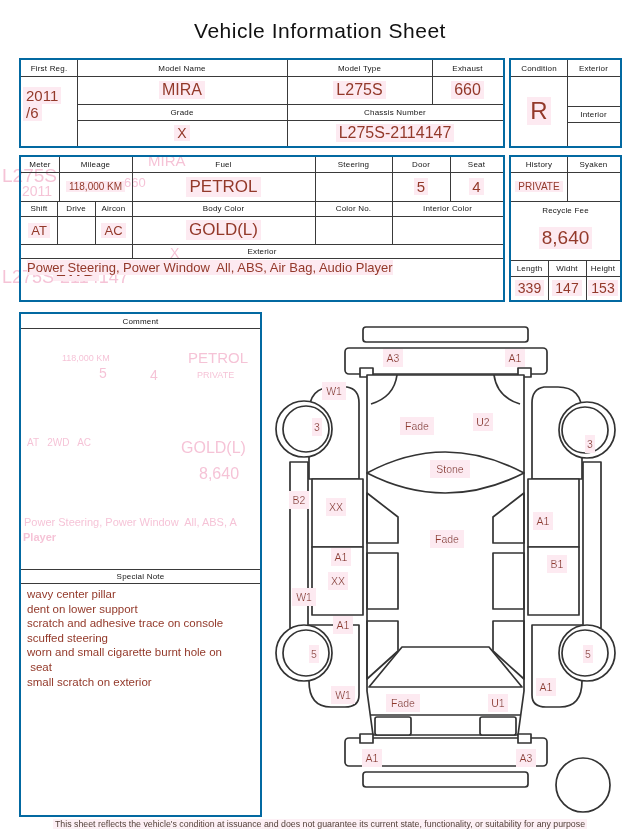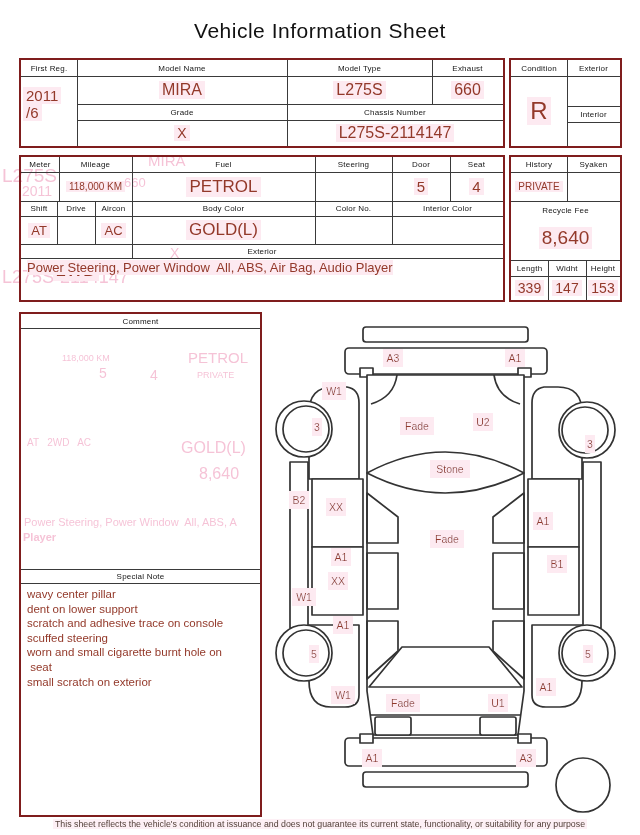--- a/index.html
+++ b/index.html
@@ -1,19 +1,19 @@
 <!DOCTYPE html>
 <html><head>
 <meta charset="utf-8">
 <style>
   html,body{margin:0;padding:0;background:#e8e8e8;}
   .sheet{position:relative;width:640px;height:835px;background:#ffffff;overflow:hidden;
          font-family:"Liberation Sans",sans-serif;}
   .abs{position:absolute;}
-  .box{position:absolute;border:2px solid #7f1d1d;box-sizing:border-box;background:transparent;}
+  .box{position:absolute;border:2px solid #0369a1;box-sizing:border-box;background:transparent;}
   .h{position:absolute;height:1px;background:#3a3a3a;}
   .v{position:absolute;width:1px;background:#3a3a3a;}
   .lbl{position:absolute;font-size:8px;color:#151515;display:flex;align-items:center;justify-content:center;
        text-align:center;letter-spacing:.2px;}
   .val{position:absolute;color:#93392a;display:flex;align-items:center;justify-content:center;text-align:center;}
   .val span, .pinkbg{background:#fdeaf1;padding:0 3px;}
   .title{position:absolute;top:19px;left:0;width:100%;text-align:center;font-size:21px;color:#111;
          letter-spacing:.5px;}
   .ghost{position:absolute;color:#f4b9d0;opacity:.85;white-space:pre;line-height:1;}
   .notes{position:absolute;left:6px;top:273px;right:4px;color:#93392a;font-size:11.5px;line-height:14.6px;}

